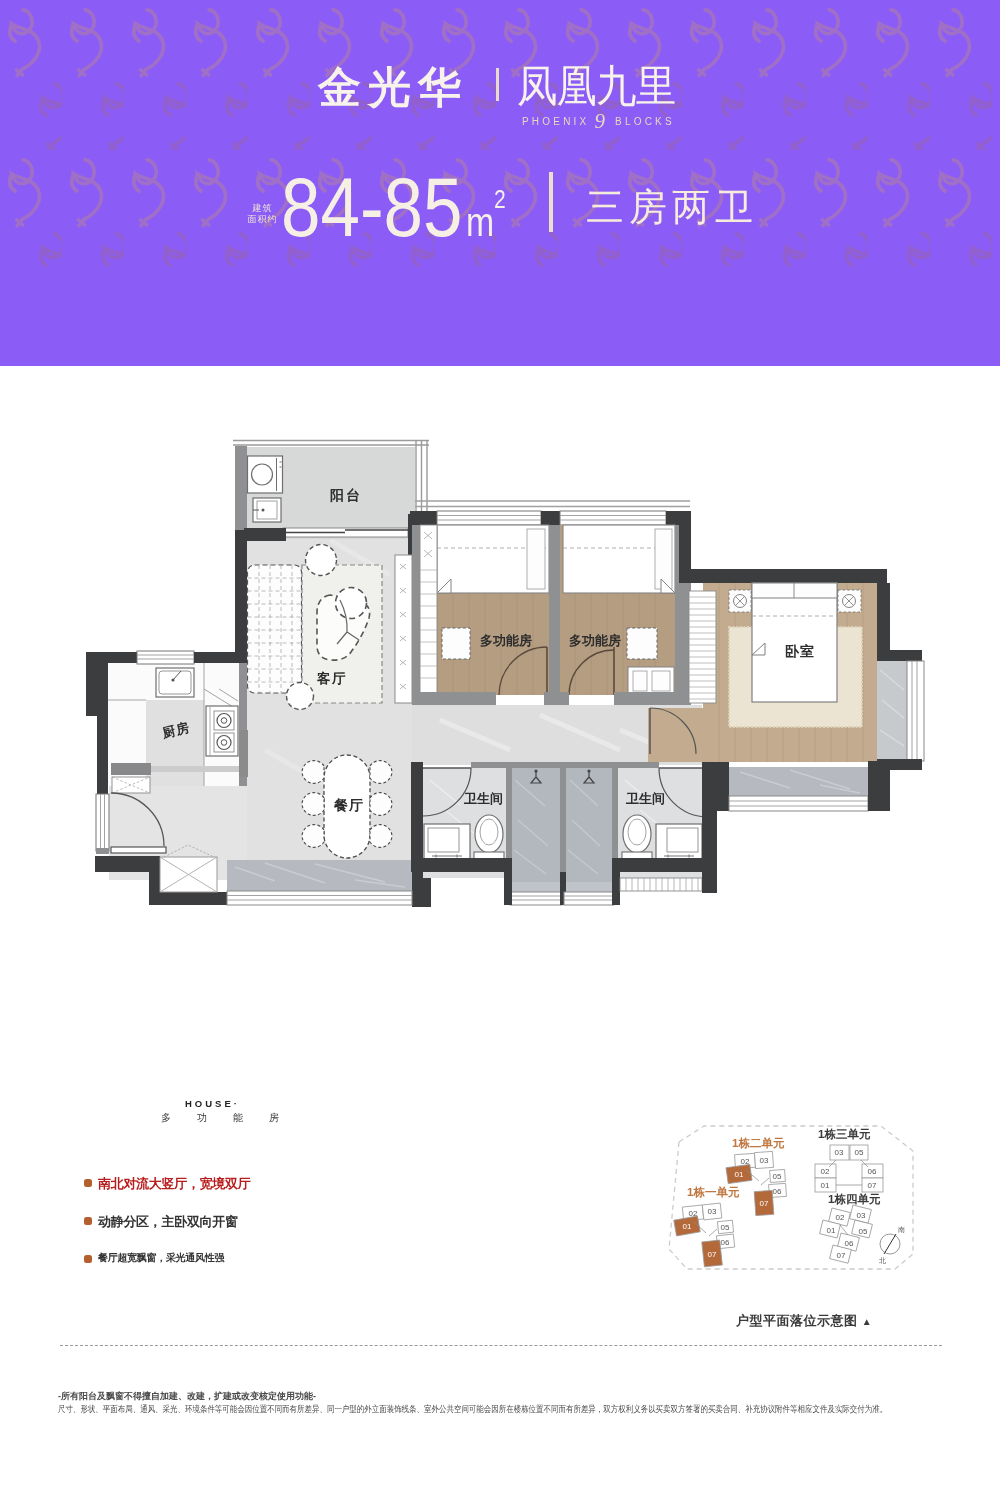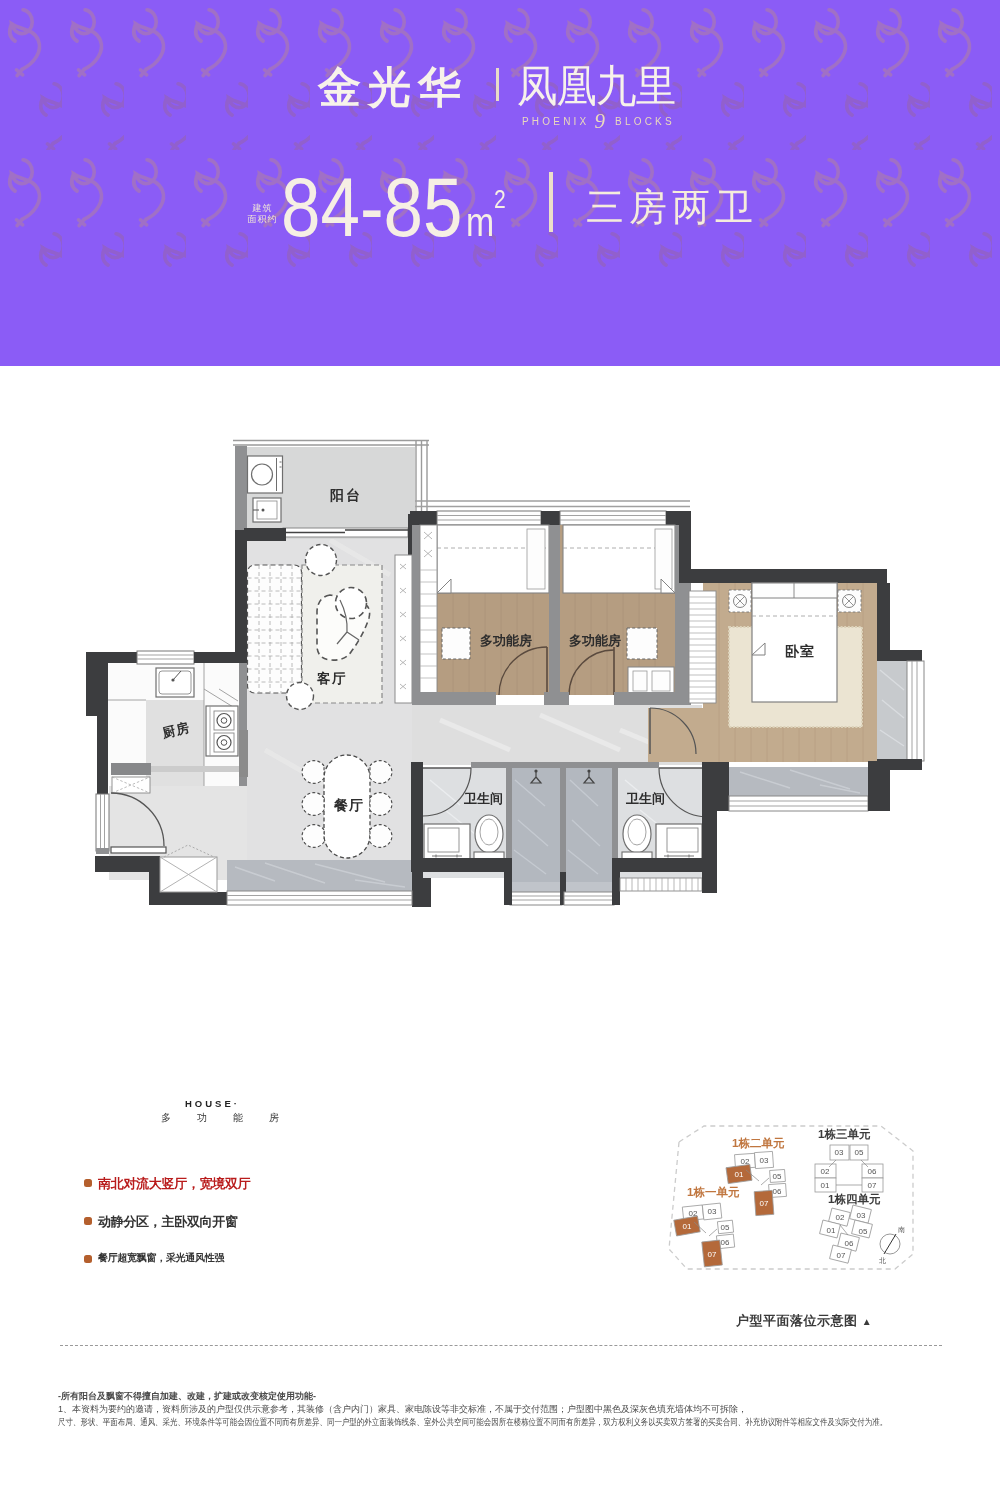--- a/index.html
+++ b/index.html
@@ -511,15 +511,14 @@
 <text x="229" y="183" font-size="7" fill="#555">北</text>
 </g>
 </svg>
 
 <div class="abs" style="left:736px;top:1277px;font-size:13px;font-weight:bold;color:#3a3a3a;letter-spacing:0.5px;margin-top:35px;">户型平面落位示意图 <span style="font-size:10px;">▲</span></div>
 
 <div class="abs" style="left:60px;top:1345px;width:882px;border-top:1.5px dashed #9a9a9a;"></div>
 
 <div class="abs" style="left:58px;top:1390px;width:940px;font-size:9px;color:#4a4a4a;line-height:13px;white-space:nowrap;">
 <div style="height:13px;font-weight:bold;">-所有阳台及飘窗不得擅自加建、改建，扩建或改变核定使用功能-</div>
-<div style="height:13px;">1、本资料为要约的邀请，资料所涉及的户型仅供示意参考，其装修（含户内门）家具、家电陈设等非交标准，不属于交付范围；户型图中黑色及深灰色填充墙体均不可拆除，</div>
 <div style="height:13px;"><span style="display:inline-block;transform:scaleX(0.83);transform-origin:0 0;">尺寸、形状、平面布局、通风、采光、环境条件等可能会因位置不同而有所差异、同一户型的外立面装饰线条、室外公共空间可能会因所在楼栋位置不同而有所差异，双方权利义务以买卖双方签署的买卖合同、补充协议附件等相应文件及实际交付为准。</span></div>
 </div>
 
 </body></html>

